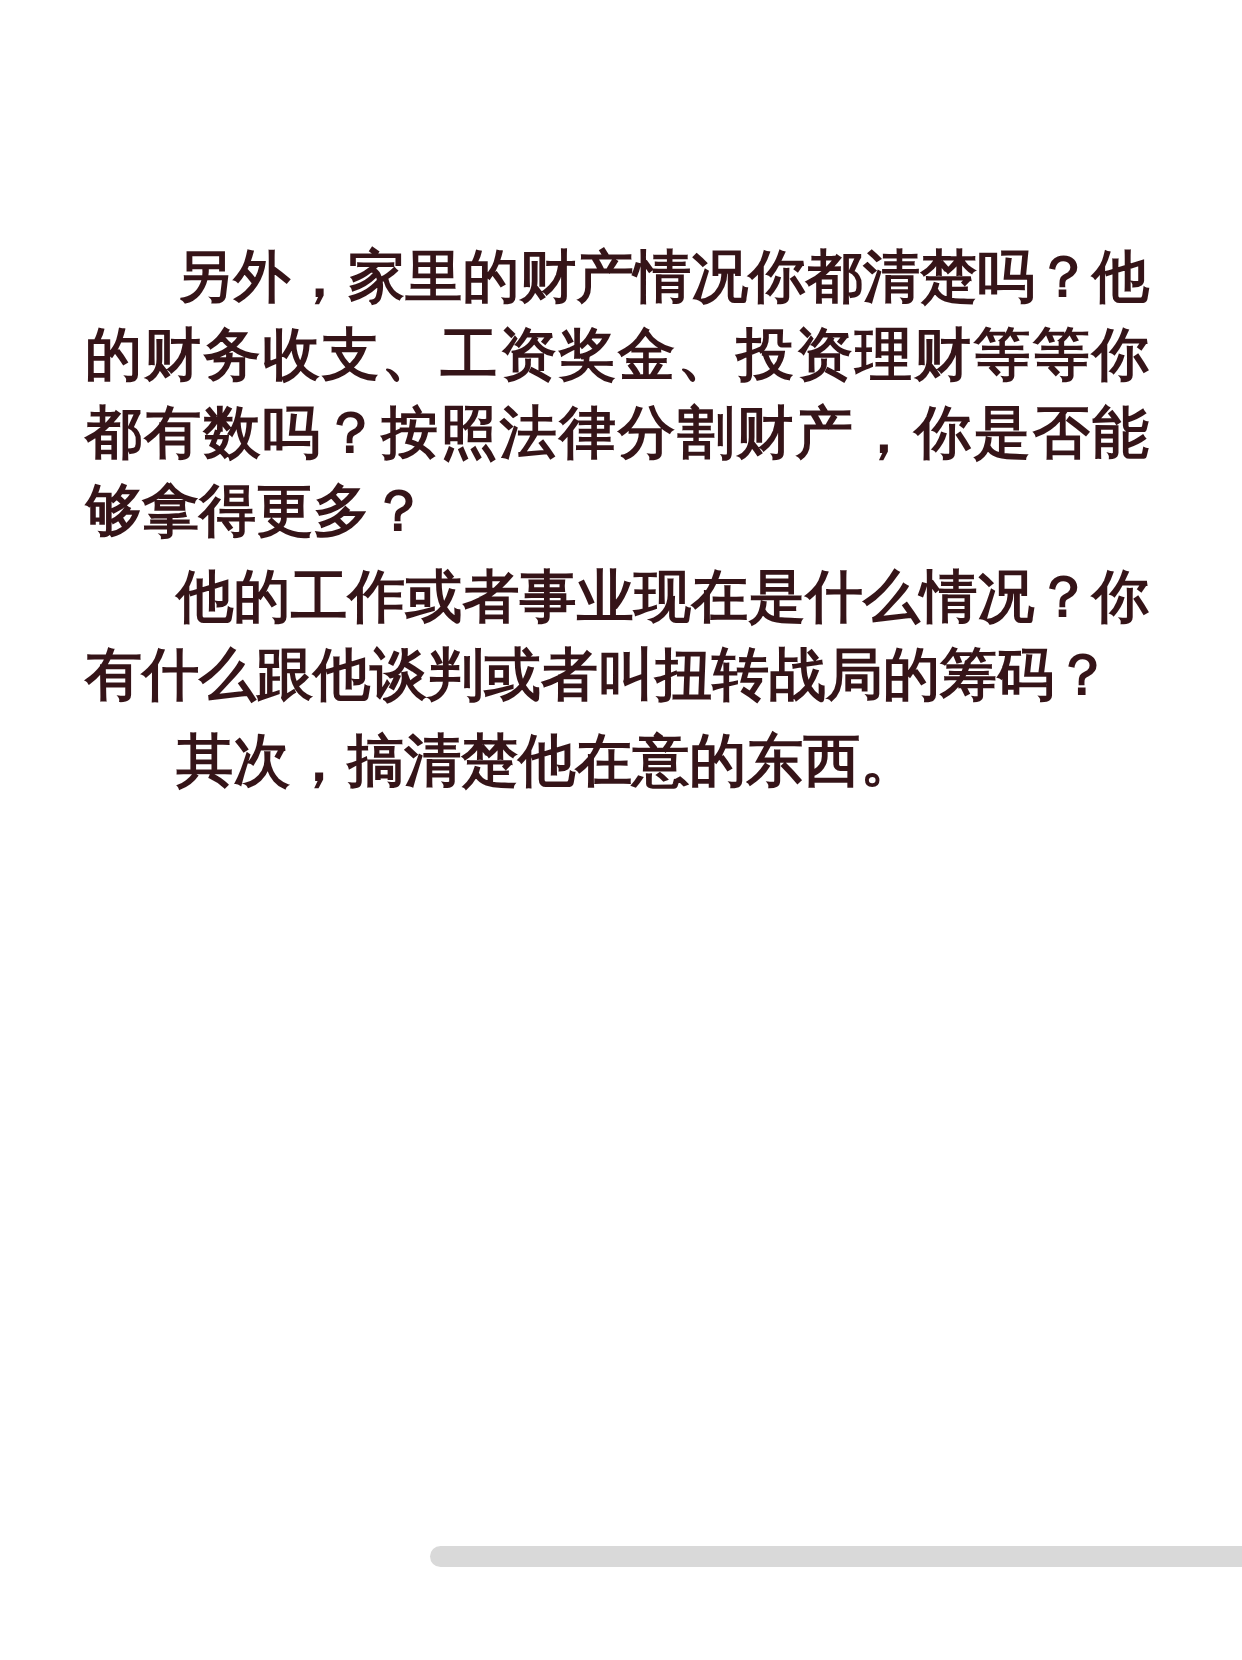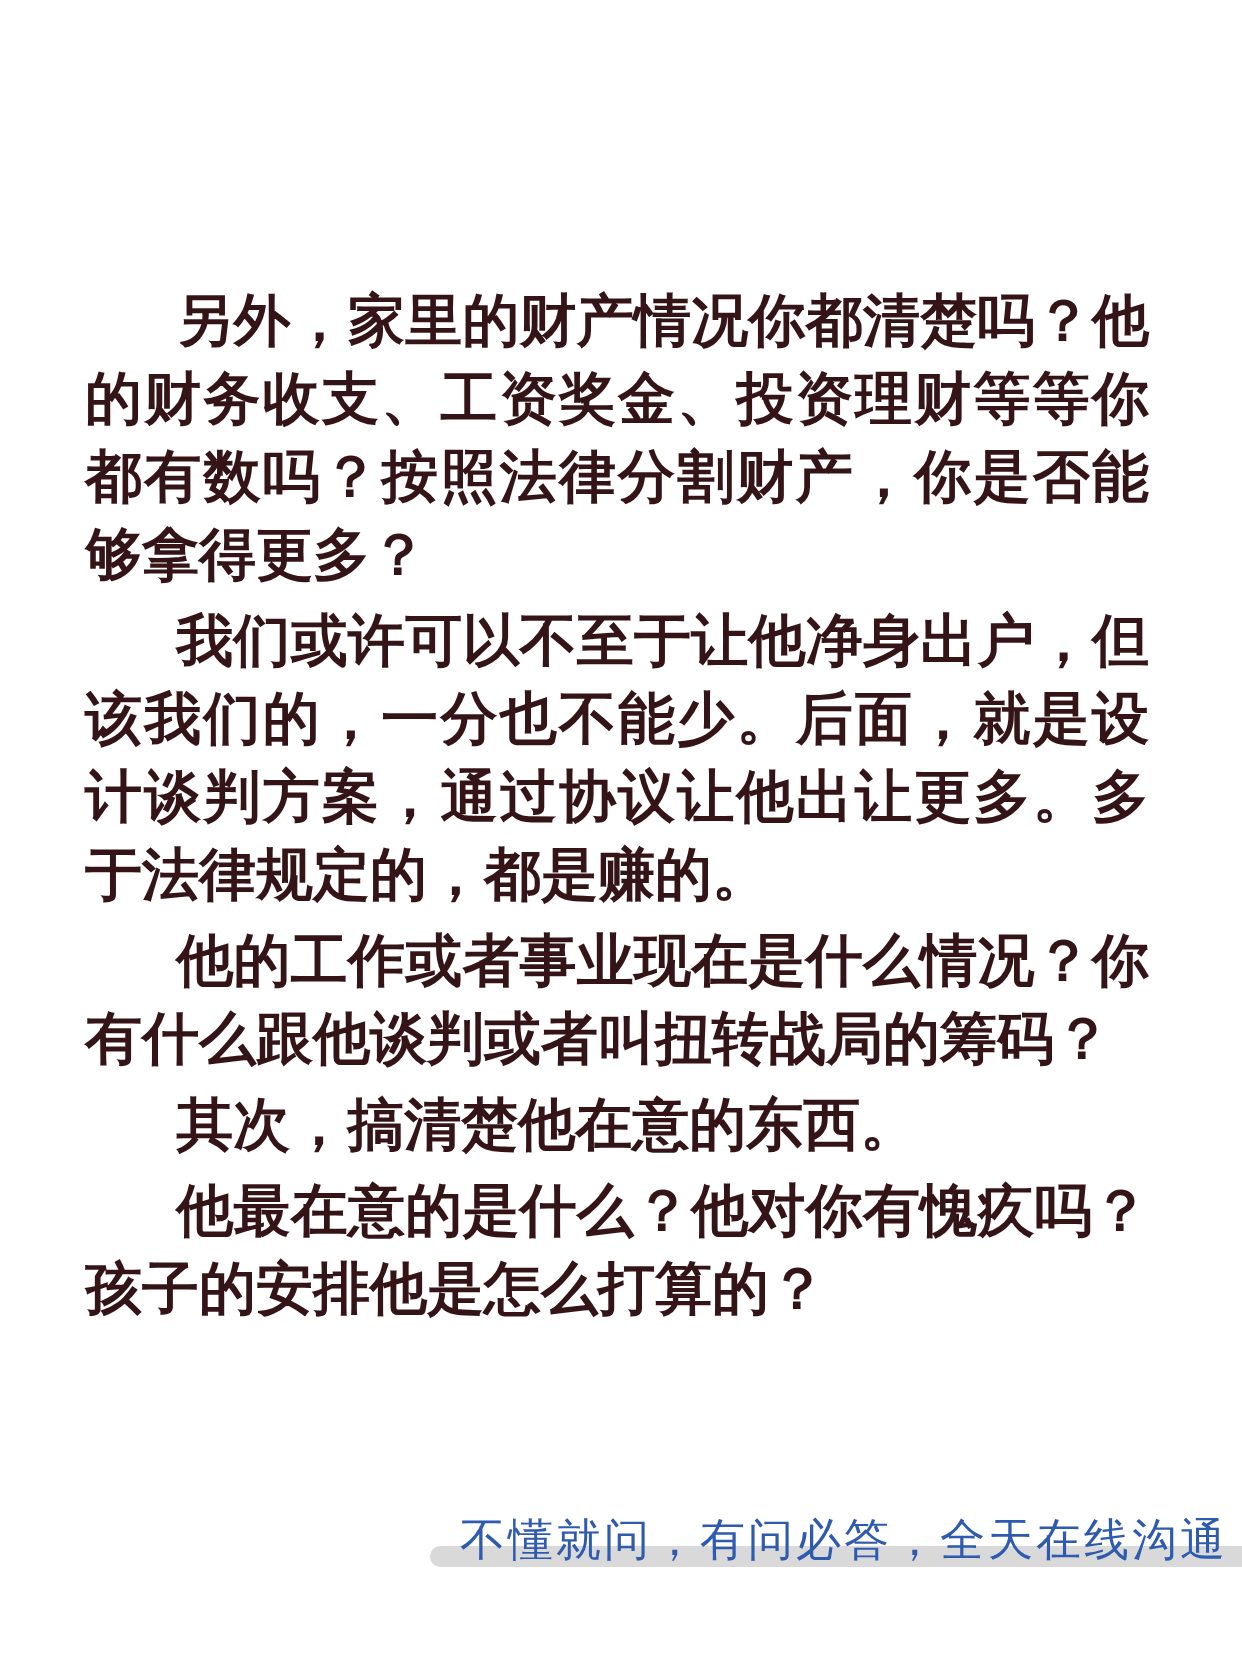--- a/index.html
+++ b/index.html
@@ -19,21 +19,20 @@
     position: absolute;
     left: 85px;
     top: 238px;
     width: 1064px;
     color: var(--body-color, #351418);
     font-size: 57px;
     line-height: 78px;
     font-weight: 700;
     text-align: justify;
     text-justify: inter-ideograph;
-    margin-top: 44px;
   }
   .body-text p {
     margin: 0 0 8px 0;
     text-indent: 1.6em;
   }
   .footer-bar {
     position: absolute;
     left: 430px;
     right: 0;
     top: 1546px;
@@ -53,23 +52,20 @@
     white-space: nowrap;
   }
 </style>
 </head>
 <body>
 
 <div class="page">
 
   <div class="body-text">
     <p>另外，家里的财产情况你都清楚吗？他的财务收支、工资奖金、投资理财等等你都有数吗？按照法律分割财产，你是否能够拿得更多？</p>
-    <p>我们或许可以不至于让他净身出户，但该我们的，一分也不能少。后面，就是设计谈判方案，通过协议让他出让更多。多于法律规定的，都是赚的。</p>
     <p>他的工作或者事业现在是什么情况？你有什么跟他谈判或者叫扭转战局的筹码？</p>
     <p>其次，搞清楚他在意的东西。</p>
-    <p>他最在意的是什么？他对你有愧疚吗？孩子的安排他是怎么打算的？</p>
   </div>
 
   <div class="footer-bar"></div>
 
-  <div class="footer-tagline">不懂就问，有问必答，全天在线沟通</div>
 
 </div>
 
 </body></html>

